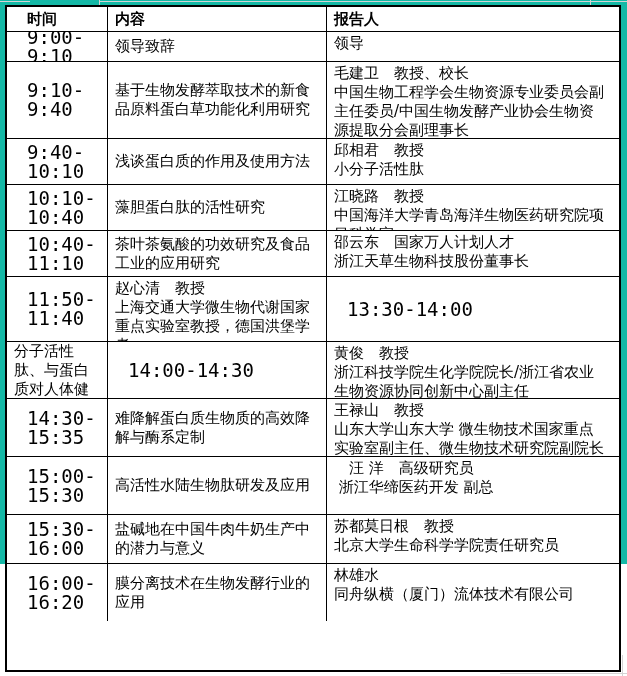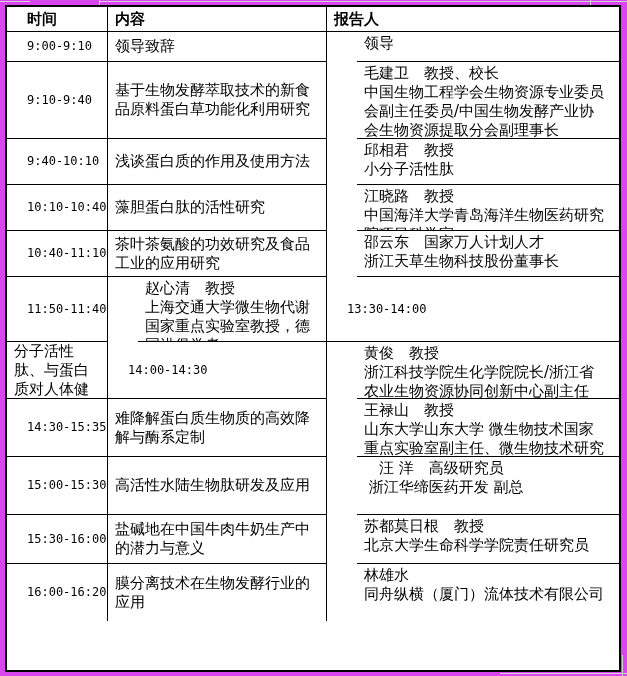--- a/index.html
+++ b/index.html
@@ -1,17 +1,17 @@
 <!DOCTYPE html>
 <html><head>
 <meta charset="utf-8">
 <style>
   html,body{margin:0;padding:0;background:#ffffff;width:627px;height:676px;overflow:hidden;
     font-family:"DejaVu Sans","Liberation Sans",sans-serif;}
-  .page{position:relative;width:627px;height:676px;background:#d946ef;}
+  .page{position:relative;width:627px;height:564px;background:#14b8a6;}
 
   
   .artifact{position:absolute;background:#d4d4d4;}
   .art-top-left{left:0;top:1px;width:30px;height:1px;}
   .art-top-right{left:99px;top:1px;width:528px;height:1px;}
   .art-tick-a{left:99px;top:0;width:1px;height:6px;}
   .art-tick-b{left:590px;top:0;width:1px;height:8px;}
   .art-bot-h{left:500px;top:673px;width:127px;height:1px;}
   .art-bot-v{left:622px;top:655px;width:1px;height:21px;}
 
@@ -34,26 +34,26 @@
     box-sizing:border-box;
   }
   .cell:nth-child(3n){border-right:none;}
   .cell:nth-last-child(-n+3){border-bottom:none;}
 
   .head{font-weight:bold;display:flex;align-items:center;padding-left:7px;}
   .head.time-head{padding-left:20px;}
 
   .time{
     font-family:"DejaVu Sans Mono","Liberation Mono",monospace;
-    font-size:12px;
+    font-size:19px;
     display:flex;align-items:center;
     padding-left:20px;
   }
   .content{display:flex;align-items:center;padding:2px 16px 2px 7px;}
-  .speaker{padding:2px 15px 0 7px;margin-left:30px;}
+  .speaker{padding:2px 15px 0 7px;}
 </style>
 </head>
 <body>
 
 <div class="page">
 
   <div class="artifact art-top-left"></div>
   <div class="artifact art-top-right"></div>
   <div class="artifact art-tick-a"></div>
   <div class="artifact art-tick-b"></div>

